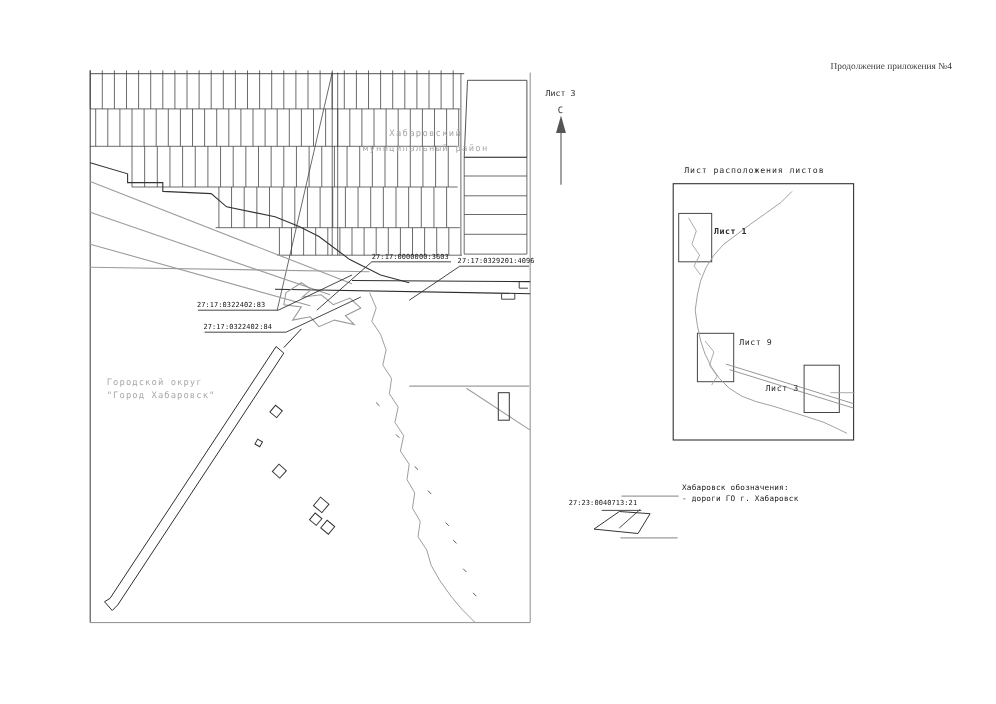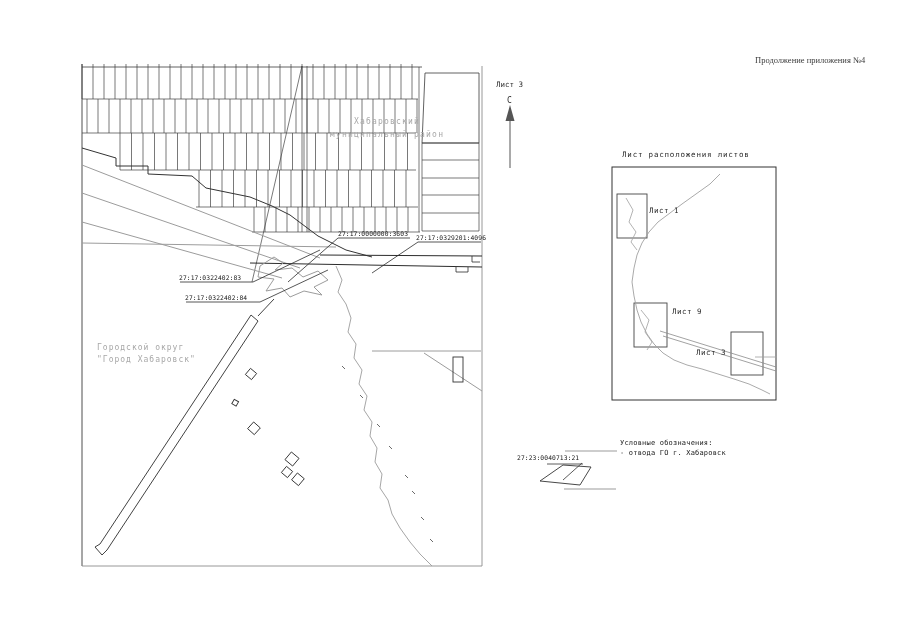--- a/index.html
+++ b/index.html
@@ -288,23 +288,23 @@
     <div>Хабаровский</div>
     <div>муниципальный район</div>
   </div>
 
   <div class="lbl cad" style="left:318px;top:230px;">27:17:0000000:3603</div>
   <div class="lbl cad" style="left:396px;top:234px;">27:17:0329201:4096</div>
   <div class="lbl cad" style="left:159px;top:274px;">27:17:0322402:83</div>
   <div class="lbl cad" style="left:165px;top:294px;">27:17:0322402:84</div>
 
   <div class="lbl scheme-title" style="left:602px;top:150px;">Лист расположения листов</div>
-  <div class="lbl scheme-sheet" style="left:629px;top:206px;">Лист 1</div>
+  <div class="lbl scheme-sheet" style="left:629px;top:206px;font-weight:bold;">Лист 1</div>
   <div class="lbl scheme-sheet" style="left:652px;top:307px;">Лист 9</div>
   <div class="lbl scheme-sheet" style="left:676px;top:348px;">Лист 3</div>
 
   <div class="lbl cad" style="left:497px;top:454px;">27:23:0040713:21</div>
   <div class="legend-text">
-    <div>Условные обозначения:</div>
-    <div>- отвода ГО г. Хабаровск</div>
+    <div>Хабаровск обозначения:</div>
+    <div>- дороги ГО г. Хабаровск</div>
   </div>
 
 </div>
 
 </body></html>

